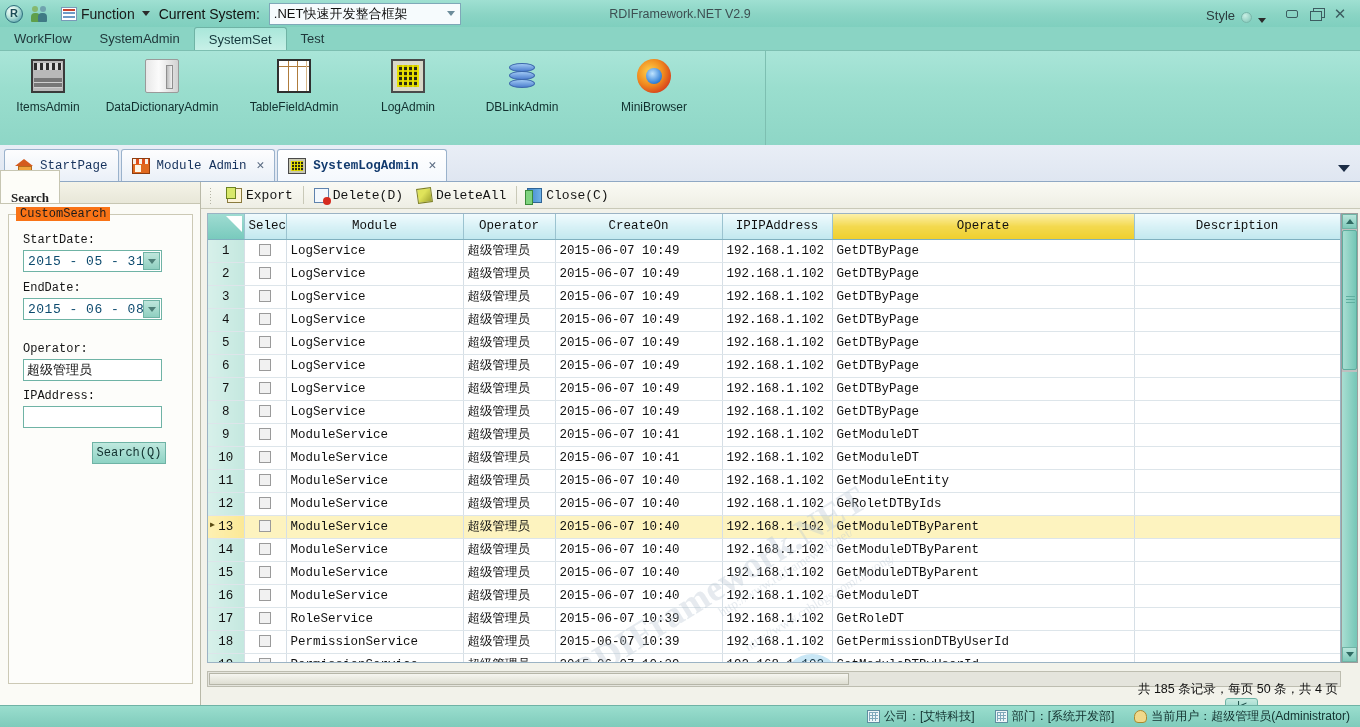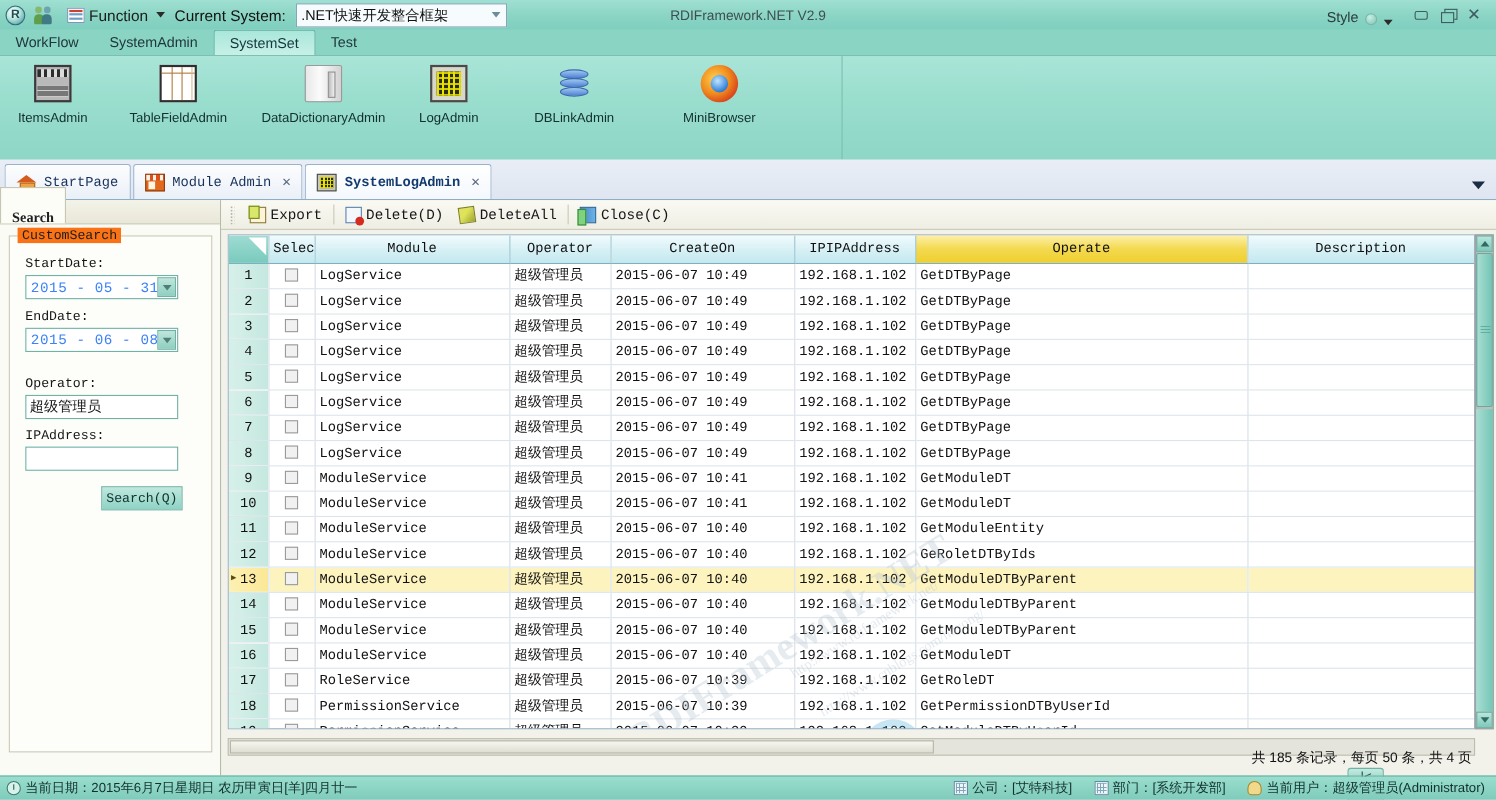--- a/index.html
+++ b/index.html
@@ -266,21 +266,21 @@
   }
   .fld-label {
     font-family:"Liberation Mono", monospace; font-size: 12px; color:#151515;
     margin: 0 0 3px 14px;
   }
   .date-box {
     margin-left: 14px; width: 139px; height: 22px; background:#fff;
     border: 1px solid #6fb3a5; display:flex; align-items:center; position: relative;
   }
   .date-box .dv {
-    font-family:"Liberation Mono", monospace; font-size: 13px; color:#3b82f6; padding-left:4px; letter-spacing: .5px;
+    font-family:"Liberation Mono", monospace; font-size: 13px; color:#0c4a6e; padding-left:4px; letter-spacing: .5px;
   }
   .date-box .spin {
     position:absolute; right:1px; top:1px; width:17px; height:18px;
     background: linear-gradient(to bottom,#bfe6dc,#8fcfc0);
     border: 1px solid #6fb3a5; display:flex; align-items:center; justify-content:center;
   }
   .date-box .spin:after {
     content:""; width:0; height:0;
     border-left:4px solid transparent; border-right:4px solid transparent; border-top:5px solid #4e7f78;
   }
@@ -528,26 +528,26 @@
   <div class="rtab">Test</div>
 </div>
 
 <div class="ribbon-panel">
   <div class="ribbon-group">
     <div class="ribbon-btn">
       <div class="ico ico-items"></div>
       <div class="lbl">ItemsAdmin</div>
     </div>
     <div class="ribbon-btn wide">
+      <div class="ico ico-dict"></div>
+      <div class="lbl">DataDictionaryAdmin</div>
+    </div>
+    <div class="ribbon-btn wide">
       <div class="ico ico-table"></div>
       <div class="lbl">TableFieldAdmin</div>
-    </div>
-    <div class="ribbon-btn wide">
-      <div class="ico ico-dict"></div>
-      <div class="lbl">DataDictionaryAdmin</div>
     </div>
     <div class="ribbon-btn">
       <div class="ico ico-log"></div>
       <div class="lbl">LogAdmin</div>
     </div>
     <div class="ribbon-btn wide">
       <div class="ico ico-db">
           <i></i>
           <i></i>
           <i></i>
@@ -881,24 +881,20 @@
     <span class="pager-text">共 185 条记录，每页 50 条，共 4 页</span>
     <span class="pg-btn">|&lt;</span>
     <span class="pg-btn">&lt;</span>
     <span class="pg-input">1</span>
     <span class="pg-btn next">&gt;</span>
     <span class="pg-btn">&gt;|</span>
   </div>
 </div>
 
 <div class="statusbar">
-  <div class="sb-item">
-    <span class="sb-ico sb-clock"></span>
-    <span>当前日期：2015年6月7日星期日 农历甲寅日[羊]四月廿一</span>
-  </div>
   <div class="sb-right">
     <span class="sb-item">
       <span class="sb-ico sb-bld"></span>
       <span>公司：[艾特科技]</span>
     </span>
     <span class="sb-item">
       <span class="sb-ico sb-bld"></span>
       <span>部门：[系统开发部]</span>
     </span>
     <span class="sb-item">

